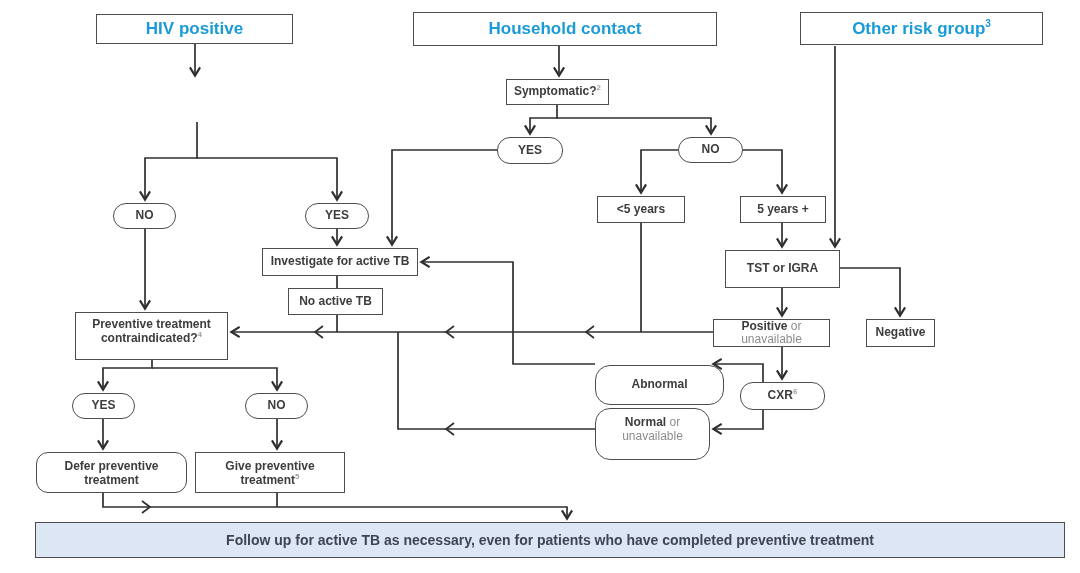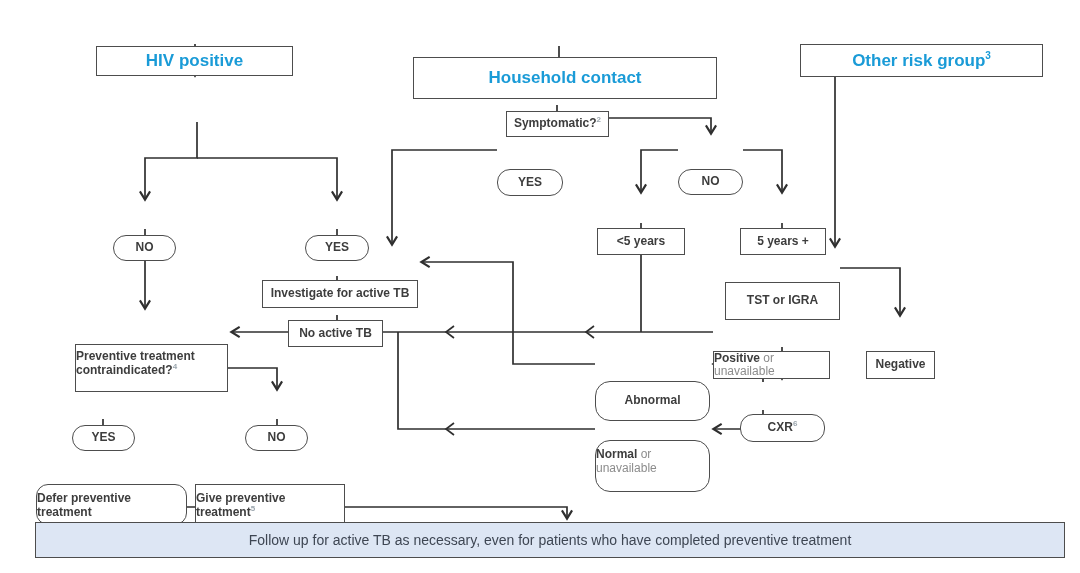--- a/index.html
+++ b/index.html
@@ -5,34 +5,33 @@
   html,body{margin:0;padding:0;background:#ffffff;}
   #canvas{
     position:relative;width:1080px;height:573px;background:#ffffff;
     font-family:"Liberation Sans","DejaVu Sans",sans-serif;
     color:#3d3d3d;overflow:hidden;
   }
   .node{
     position:absolute;box-sizing:border-box;
     border:1.6px solid #4d4d4d;background:#ffffff;
     display:flex;flex-direction:column;align-items:center;justify-content:center;
-    font-weight:bold;font-size:12px;line-height:13.5px;color:#3d3d3d;
+    text-align:center;font-weight:bold;font-size:12px;line-height:13.5px;color:#3d3d3d;
     z-index:2;
-    margin-top:32px;
   }
   .hdr{font-size:17px;color:#1a9bd7;line-height:18px;}
   .oval{border-radius:13px;}
   .bigoval{border-radius:15px;}
   .gray{color:#8c8c8c;font-weight:normal;}
   sup{font-size:8px;line-height:0;font-weight:bold;color:#9aa5ad;}
   .hdr sup{color:#1a9bd7;font-size:10px;}
   .bar{
     position:absolute;box-sizing:border-box;border:1.6px solid #4d4d4d;
     background:#dde6f4;display:flex;align-items:center;justify-content:center;
-    font-size:14px;color:#3e4653;font-weight:normal;z-index:2;
+    font-size:14px;color:#3e4653;font-weight:bold;z-index:2;
   }
   svg.wires{position:absolute;left:0;top:0;z-index:1;}
   svg.wires path{stroke:#2f2f2f;stroke-width:1.7;fill:none;}
 </style>
 </head>
 <body>
 
 <div id="canvas">
 
   <svg class="wires" width="1080" height="573" aria-hidden="true">
@@ -100,21 +99,21 @@
     <path d="M277,419 V448" marker-end="url(#arr)"></path>
 
     <path d="M103,493 V507 H567 V518" marker-end="url(#arr)"></path>
     <path d="M277,493 V507"></path>
     <path d="M142,501 L150,507 L142,513"></path>
   </svg>
 
   <div class="node hdr" style="left:96px;top:14px;width:197px;height:30px;">
     <span>HIV positive</span>
   </div>
-  <div class="node hdr" style="left:413px;top:25px;width:304px;height:42px;">
+  <div class="node hdr" style="left:413px;top:12px;width:304px;height:34px;">
     <span>Household contact</span>
   </div>
   <div class="node hdr" style="left:800px;top:12px;width:243px;height:33px;">
     <span><span>Other risk group</span><sup>3</sup></span>
   </div>
 
   <div class="node oval" style="left:113px;top:203px;width:63px;height:26px;">
     <span>NO</span>
   </div>
   <div class="node oval" style="left:305px;top:203px;width:64px;height:26px;">
@@ -149,21 +148,21 @@
   </div>
   <div class="node" style="left:713px;top:319px;width:117px;height:28px;">
     <span><span>Positive</span><span class="gray"> or unavailable</span></span>
   </div>
   <div class="node" style="left:866px;top:319px;width:69px;height:28px;">
     <span>Negative</span>
   </div>
   <div class="node oval" style="left:740px;top:382px;width:85px;height:28px;">
     <span><span>CXR</span><sup>6</sup></span>
   </div>
-  <div class="node bigoval" style="left:595px;top:349px;width:115px;height:40px;">
+  <div class="node bigoval" style="left:595px;top:365px;width:129px;height:40px;">
     <span>Abnormal</span>
   </div>
   <div class="node bigoval" style="left:595px;top:408px;width:115px;height:52px;display:block;padding-top:7px;">
     <div><span>Normal</span><span class="gray"> or</span></div>
     <div class="gray">unavailable</div>
   </div>
 
   <div class="node" style="left:75px;top:312px;width:153px;height:48px;display:block;padding-top:5px;">
     <div>Preventive treatment</div>
     <div><span>contraindicated?</span><sup>4</sup></div>

